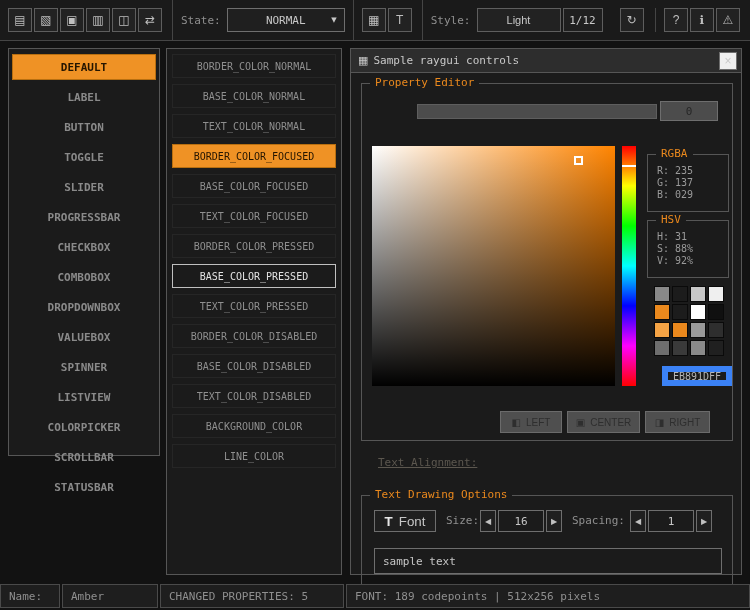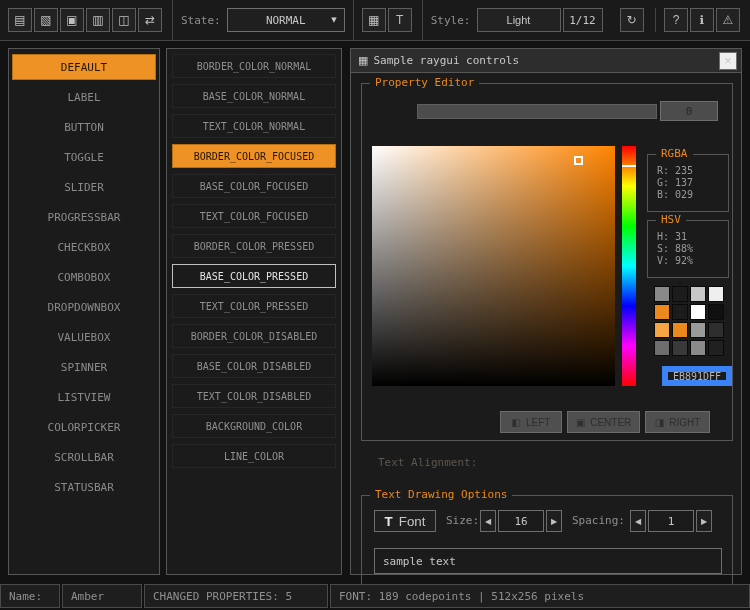--- a/index.html
+++ b/index.html
@@ -36,21 +36,21 @@
   .tb-btn.wide { width: 84px; font-size: 11px; color: #c8c8c8; }
   .tb-value {
     width: 40px; height: 24px; border: 1px solid #5e5e5e; background: #1f1f1f;
     display: flex; align-items: center; justify-content: center;
     color: #c8c8c8; margin-right: 17px; flex: none;
   }
   .tb-right { margin-left: auto; display: flex; }
 
   
   .panel { position: absolute; background: #1b1b1b; border: 1px solid #565656; }
-  .sidebar { left: 8px; top: 48px; width: 152px; height: 527px; padding: 5px 3px; }
+  .sidebar { left: 8px; top: 48px; width: 152px; height: 408px; padding: 5px 3px; font-weight: bold; }
   .sidebar .item {
     height: 26px; margin-bottom: 4px; display: flex; align-items: center; justify-content: center;
     color: #8a8a8a; border: 1px solid transparent; cursor: pointer; white-space: nowrap;
   }
   .sidebar .item.selected { background: #ef9225; border-color: #b86f10; color: #241500; }
 
   .proplist { left: 166px; top: 48px; width: 176px; height: 527px; padding: 5px 5px; }
   .prop-item {
     height: 24px; margin-bottom: 6px; display: flex; align-items: center; justify-content: center;
     color: #8f8f8f; border: 1px solid #262626; font-size: 10px; cursor: pointer; white-space: nowrap;
@@ -121,21 +121,21 @@
     display: grid; grid-template-columns: repeat(4, 16px); grid-auto-rows: 16px; gap: 2px;
   }
   .swatch { border: 1px solid #0a0a0a; cursor: pointer; }
 
   .hexbox {
     position: absolute; left: 300px; top: 282px; width: 70px; height: 20px;
     border: 6px solid #3b82f6; display: flex; align-items: center; justify-content: center;
     color: #b5b5b5; font-size: 10px;
   }
 
-  .align-label { position: absolute; left: 16px; top: 332px; }
+  .align-label { position: absolute; left: 16px; top: 332px; text-decoration: underline; }
   .btn-disabled {
     position: absolute; height: 22px; background: #4f4f4f; border: 1px solid #6b6b6b;
     color: #2e2e2e; display: flex; align-items: center; justify-content: center;
     gap: 5px; font-size: 10px; cursor: default;
   }
   #btn-left   { left: 138px; top: 327px; width: 62px; }
   #btn-center { left: 205px; top: 327px; width: 73px; }
   #btn-right  { left: 283px; top: 327px; width: 65px; }
   .btn-disabled .ico { font-size: 10px; }
 
@@ -164,21 +164,21 @@
     border: 1px solid #6e6e6e; display: flex; align-items: center;
     padding-left: 8px; color: #c6c6c6; cursor: text;
   }
 
   
   .statusbar { position: absolute; left: 0; top: 584px; width: 750px; height: 24px; display: flex; gap: 2px; }
   .sb-cell {
     background: #1e1e1e; border: 1px solid #4a4a4a; display: flex; align-items: center;
     padding: 0 8px; color: #8f8f8f; white-space: nowrap; overflow: hidden;
   }
-  #sb-name { width: 60px; } #sb-amber { width: 80px; } #sb-changed { width: 184px; } #sb-font { flex: 1; }
+  #sb-name { width: 60px; } #sb-amber { width: 96px; } #sb-changed { width: 184px; } #sb-font { flex: 1; }
 </style>
 </head>
 <body>
 
 <div class="toolbar">
   <button class="tb-btn">
       <span class="glyph">▤</span>
     </button>
   <button class="tb-btn">
       <span class="glyph">▧</span>

